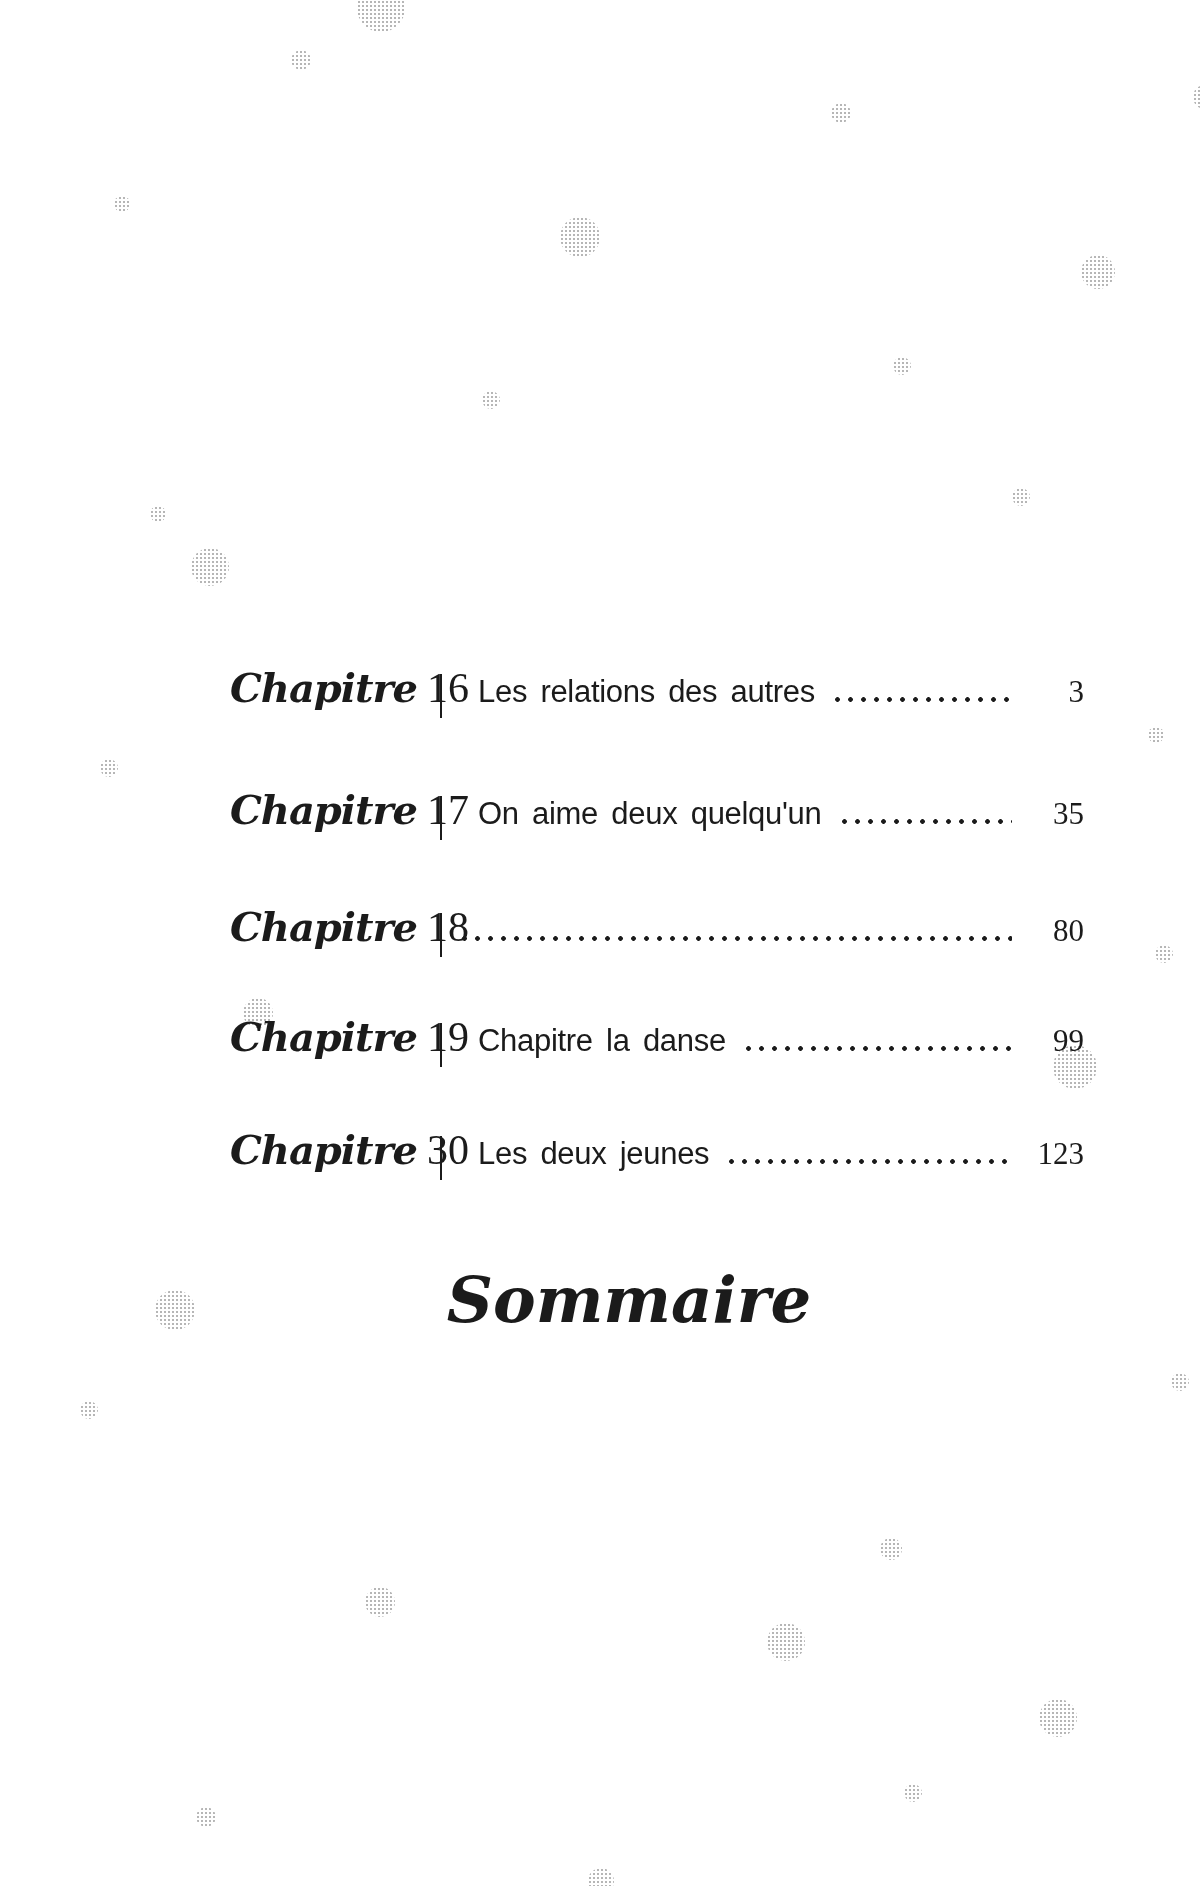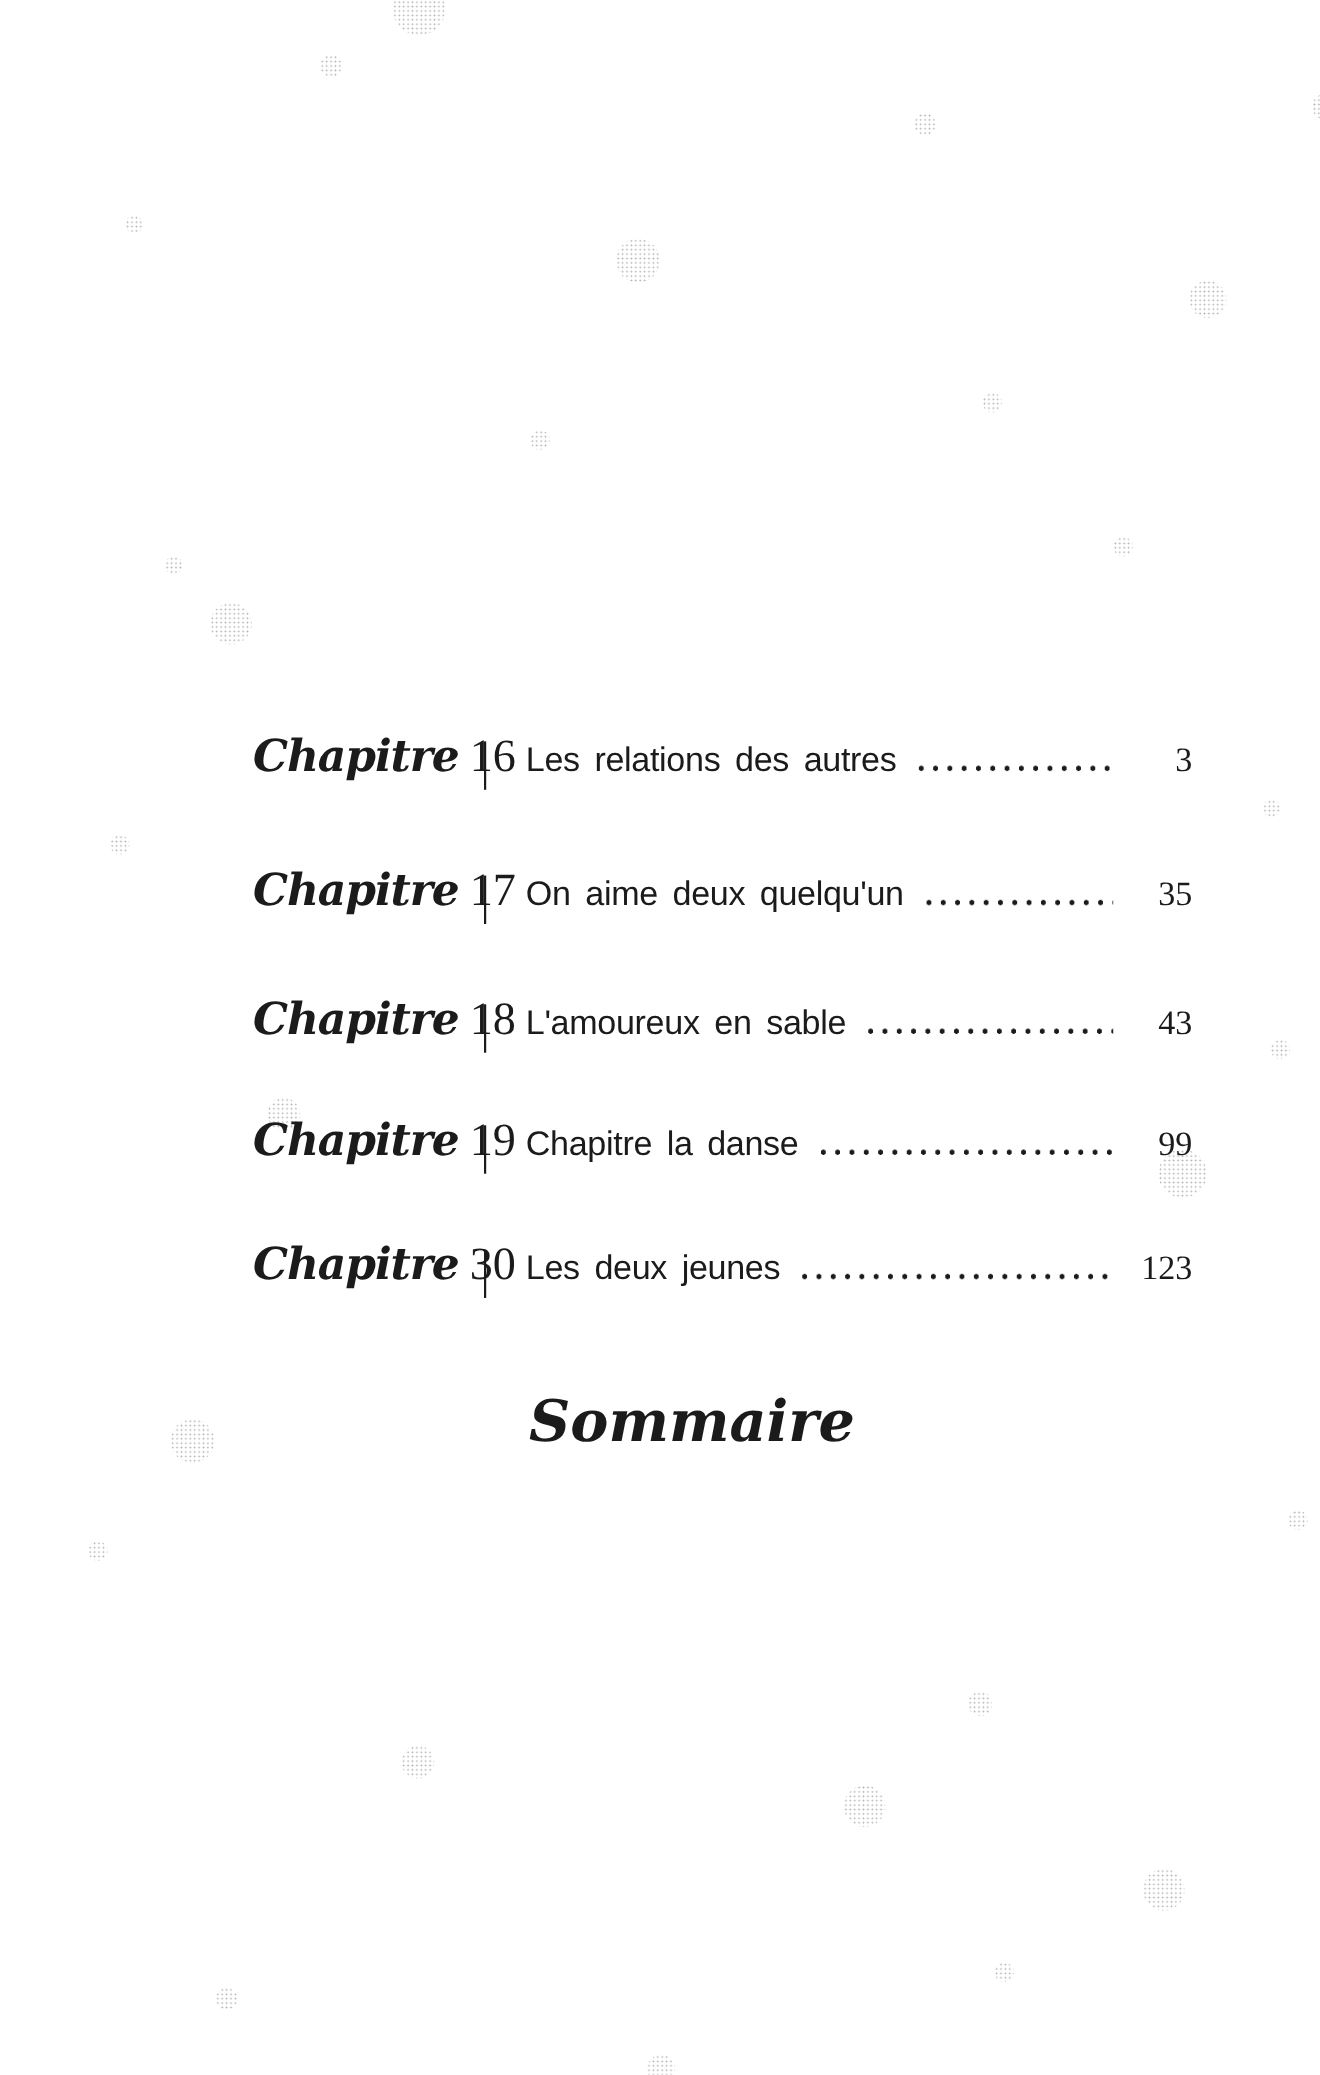--- a/index.html
+++ b/index.html
@@ -104,21 +104,21 @@
     top: 1262px;
     left: 0;
     width: 1200px;
     padding-left: 58px;
     box-sizing: border-box;
     text-align: center;
     z-index: 1;
     font-family: "DejaVu Serif", serif;
     font-style: italic;
     font-weight: bold;
-    font-size: 52px;
+    font-size: 64px;
     letter-spacing: 0px;
   }
 </style>
 </head>
 <body>
 
 <div id="dot-layer">
     <div class="dot" style="left: 357px; top: -16px; height: 48px; width: 48px;"></div>
     <div class="dot" style="left: 291px; top: 50px; height: 20px; width: 20px;"></div>
     <div class="dot" style="left: 831px; top: 103px; height: 20px; width: 20px;"></div>
@@ -169,23 +169,22 @@
   <span class="leader"></span>
   <span class="page-num">35</span>
 </div>
 
 <div class="toc-row" id="row-2">
   <span class="chap-block">
       <span class="chap-word">Chapitre</span>
       <span class="chap-num">18</span>
     </span>
   <span class="sep-bar"></span>
-  <span class="chap-title">L'amoureux en sable</span>
-  <span class="leader"></span>
-  <span class="page-num">43</span>
+  <span class="leader"></span>
+  <span class="page-num">80</span>
 </div>
 
 <div class="toc-row" id="row-3">
   <span class="chap-block">
       <span class="chap-word">Chapitre</span>
       <span class="chap-num">19</span>
     </span>
   <span class="sep-bar"></span>
   <span class="chap-title">Chapitre la danse</span>
   <span class="leader"></span>

